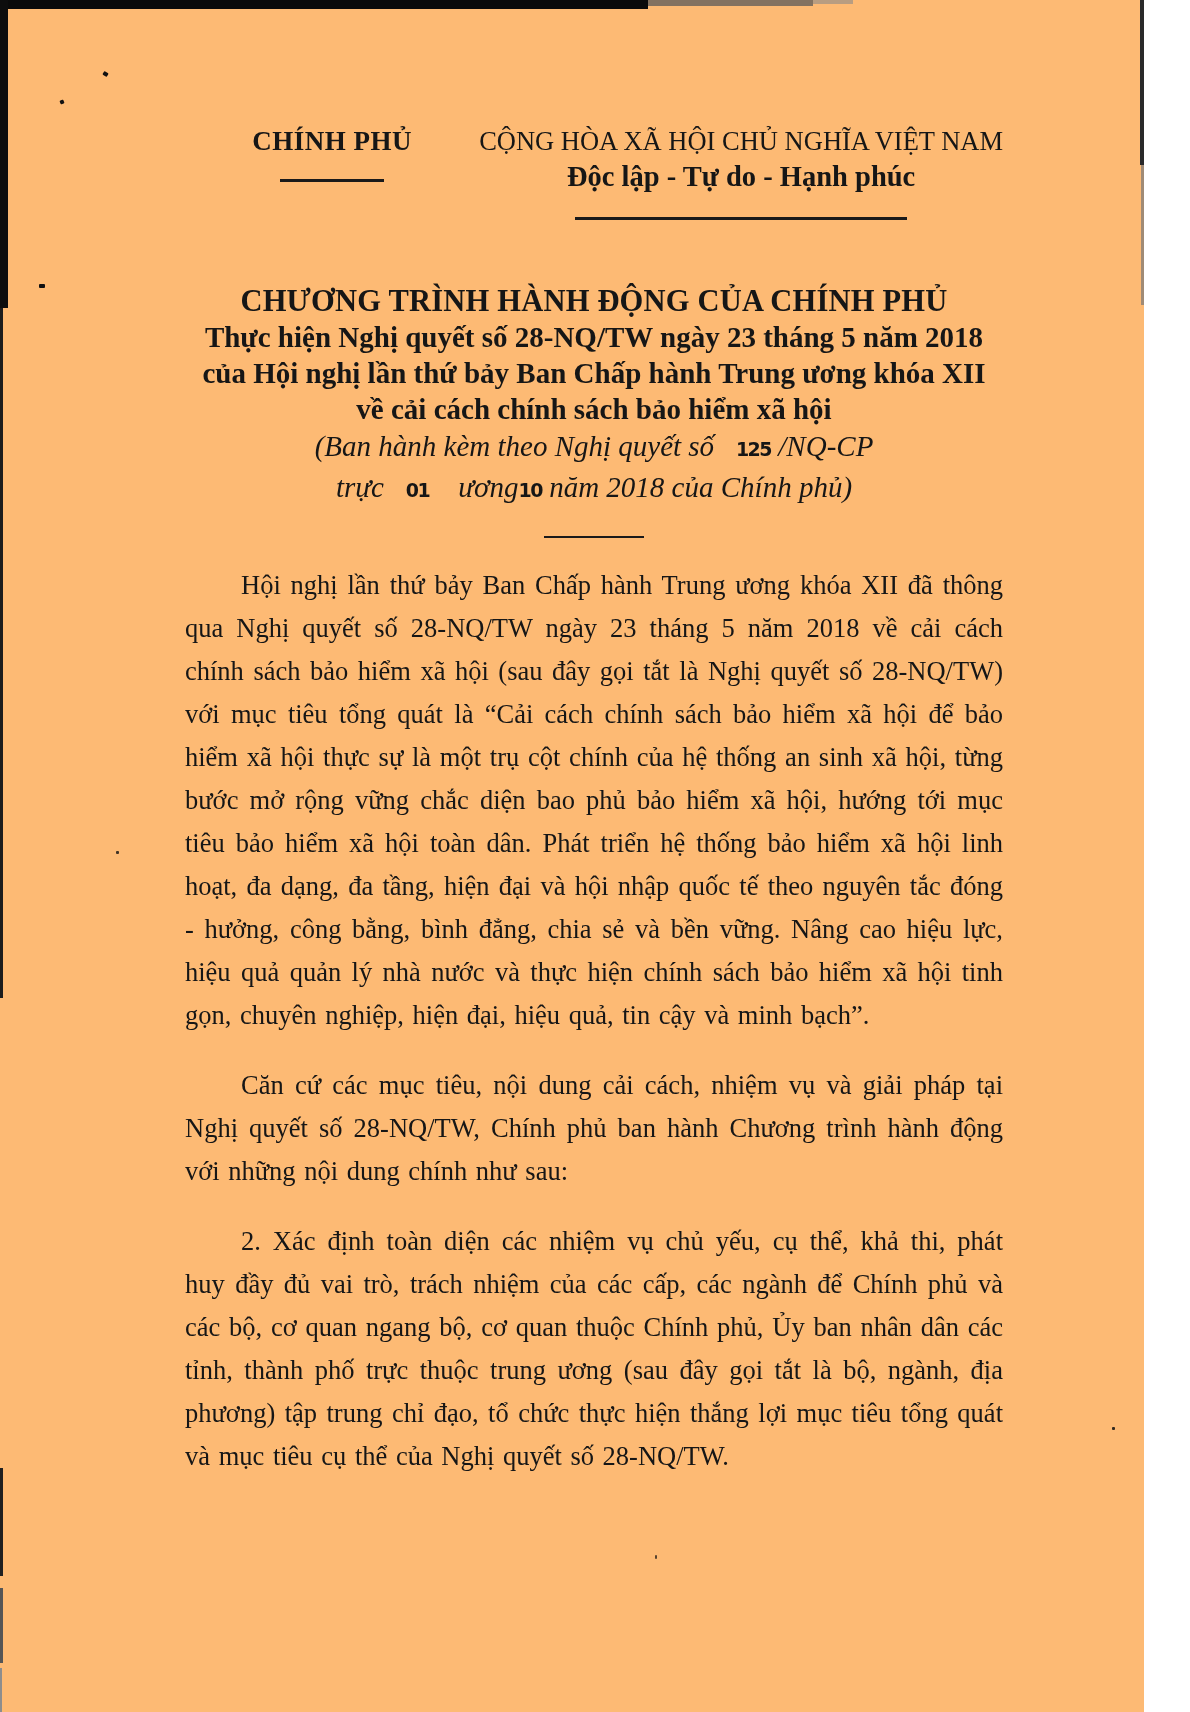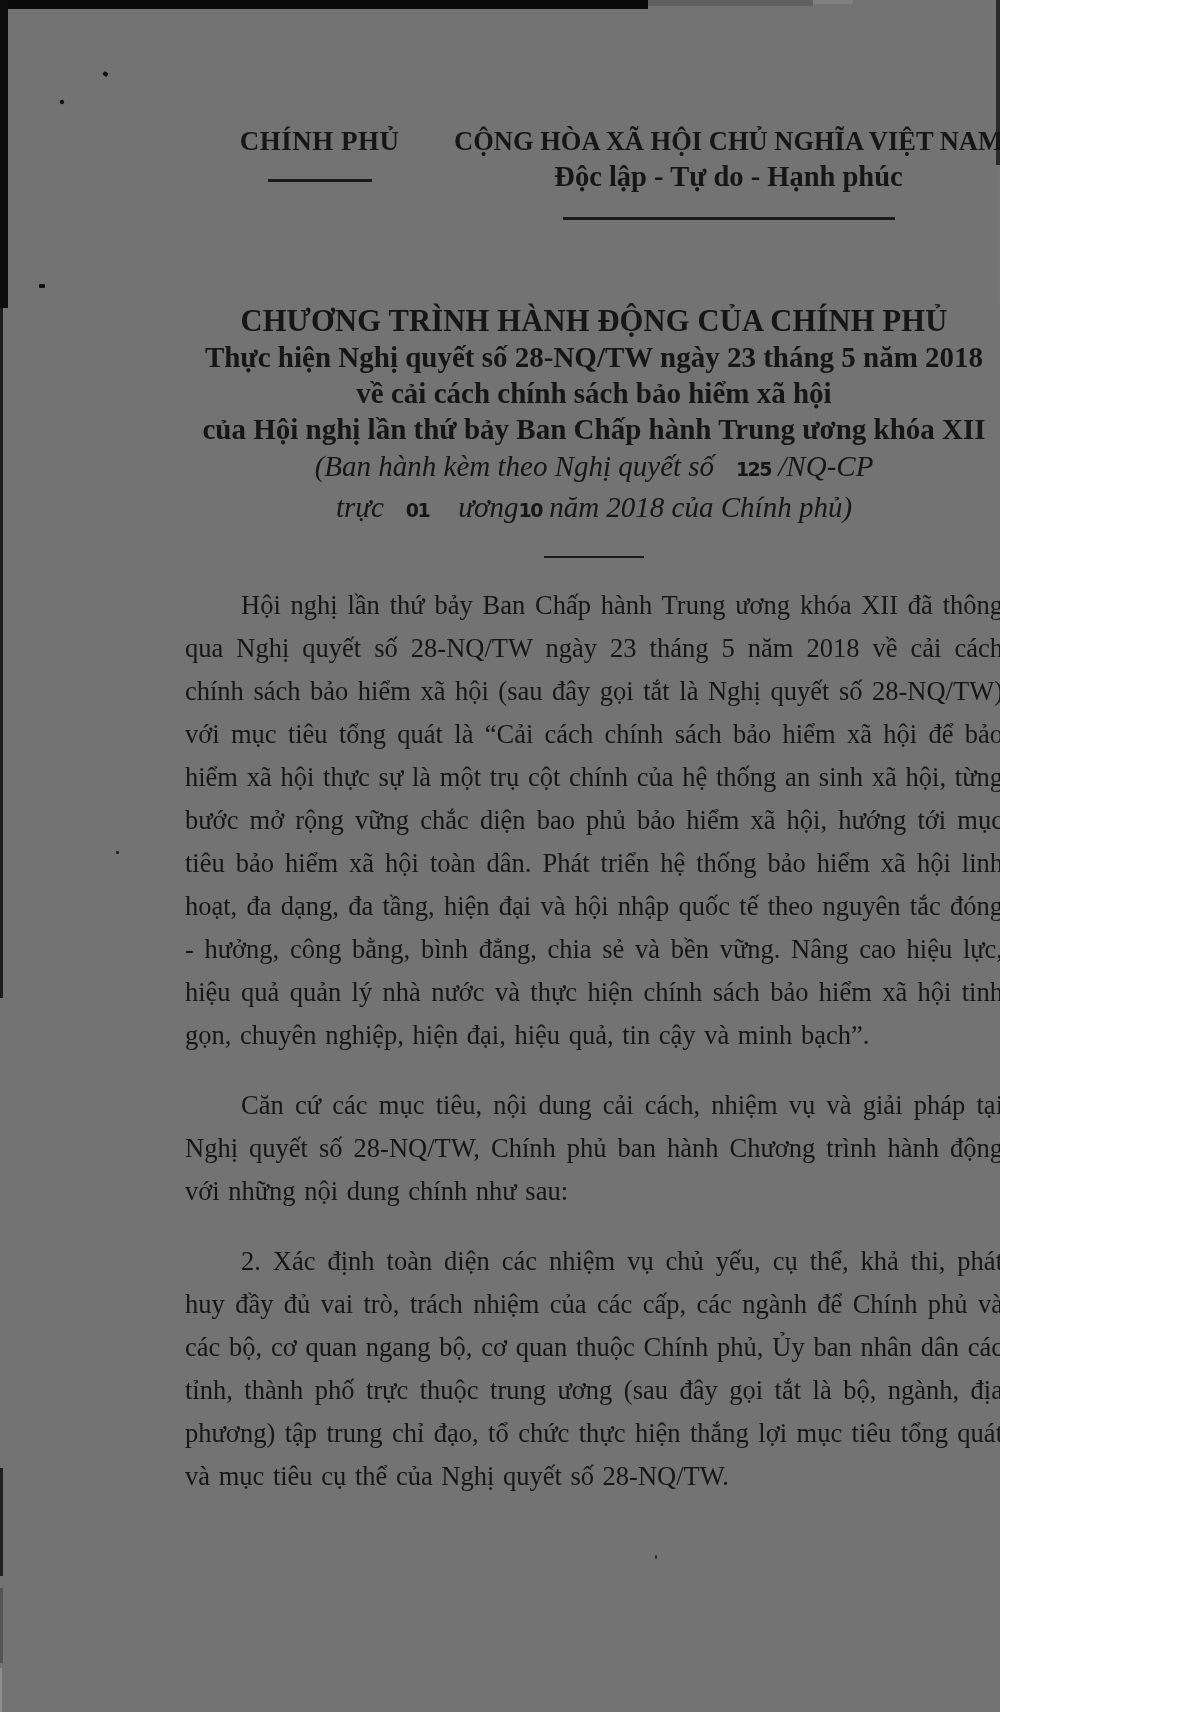--- a/index.html
+++ b/index.html
@@ -2,23 +2,23 @@
 <html lang="vi"><head>
 <meta charset="utf-8">
 <style>
   html, body {
     margin: 0;
     padding: 0;
     background: #ffffff;
   }
   .scan-page {
     position: relative;
-    width: 1000px;
+    width: 1144px;
     height: 1712px;
-    background: #737373;
+    background: #fdba74;
     overflow: hidden;
     font-family: "Liberation Serif", "DejaVu Serif", serif;
     color: #161616;
   }
 
   
   .artifact { position: absolute; pointer-events: none; }
   .top-bar        { left: 0;    top: 0;    width: 648px; height: 9px;  background: #0a0a0a; }
   .top-bar-fade   { left: 648px;top: 0;    width: 165px; height: 6px;  background: #5a5a5a; opacity: .75; }
   .top-bar-fleck  { left: 813px;top: 0;    width: 40px;  height: 4px;  background: #8a8a8a; opacity: .6; }
@@ -63,39 +63,39 @@
     letter-spacing: .5px;
     white-space: nowrap;
   }
   .org-rule {
     width: 104px;
     height: 3px;
     background: #1a1a1a;
     margin: 22px auto 0 auto;
   }
   .national-title {
-    font-weight: bold;
+    font-weight: normal;
     font-size: 26.5px;
     white-space: nowrap;
   }
   .national-motto {
     font-weight: bold;
     font-size: 28.5px;
     margin-top: 4px;
     white-space: nowrap;
   }
   .motto-rule {
     width: 332px;
     height: 3px;
     background: #1a1a1a;
     margin: 24px auto 0 auto;
   }
 
   .title-block {
-    margin-top: 84px;
+    margin-top: 64px;
     text-align: center;
   }
   .title-main {
     font-weight: bold;
     font-size: 30.5px;
     letter-spacing: .2px;
   }
   .title-sub {
     font-weight: bold;
     font-size: 29px;
@@ -170,22 +170,22 @@
       <div class="col-right">
         <div class="national-title">CỘNG HÒA XÃ HỘI CHỦ NGHĨA VIỆT NAM</div>
         <div class="national-motto">Độc lập - Tự do - Hạnh phúc</div>
         <div class="motto-rule"></div>
       </div>
     </div>
 
     <div class="title-block">
       <div class="title-main">CHƯƠNG TRÌNH HÀNH ĐỘNG CỦA CHÍNH PHỦ</div>
       <div class="title-sub">Thực hiện Nghị quyết số 28-NQ/TW ngày 23 tháng 5 năm 2018</div>
+      <div class="title-sub">của Hội nghị lần thứ bảy Ban Chấp hành Trung ương khóa XII</div>
       <div class="title-sub">về cải cách chính sách bảo hiểm xã hội</div>
-      <div class="title-sub">của Hội nghị lần thứ bảy Ban Chấp hành Trung ương khóa XII</div>
       <div class="issuance">
         <span>(Ban hành kèm theo Nghị quyết số</span>&nbsp;&nbsp;
         <span class="fill-num">125</span>
         <span>/NQ-CP</span>
       </div>
       <div class="issuance">
         <span>trực</span>&nbsp;&nbsp;
         <span class="fill-num">01</span>&nbsp;&nbsp;&nbsp;
         <span>ương</span><span class="fill-num">10</span>
         <span>năm 2018 của Chính phủ)</span>

